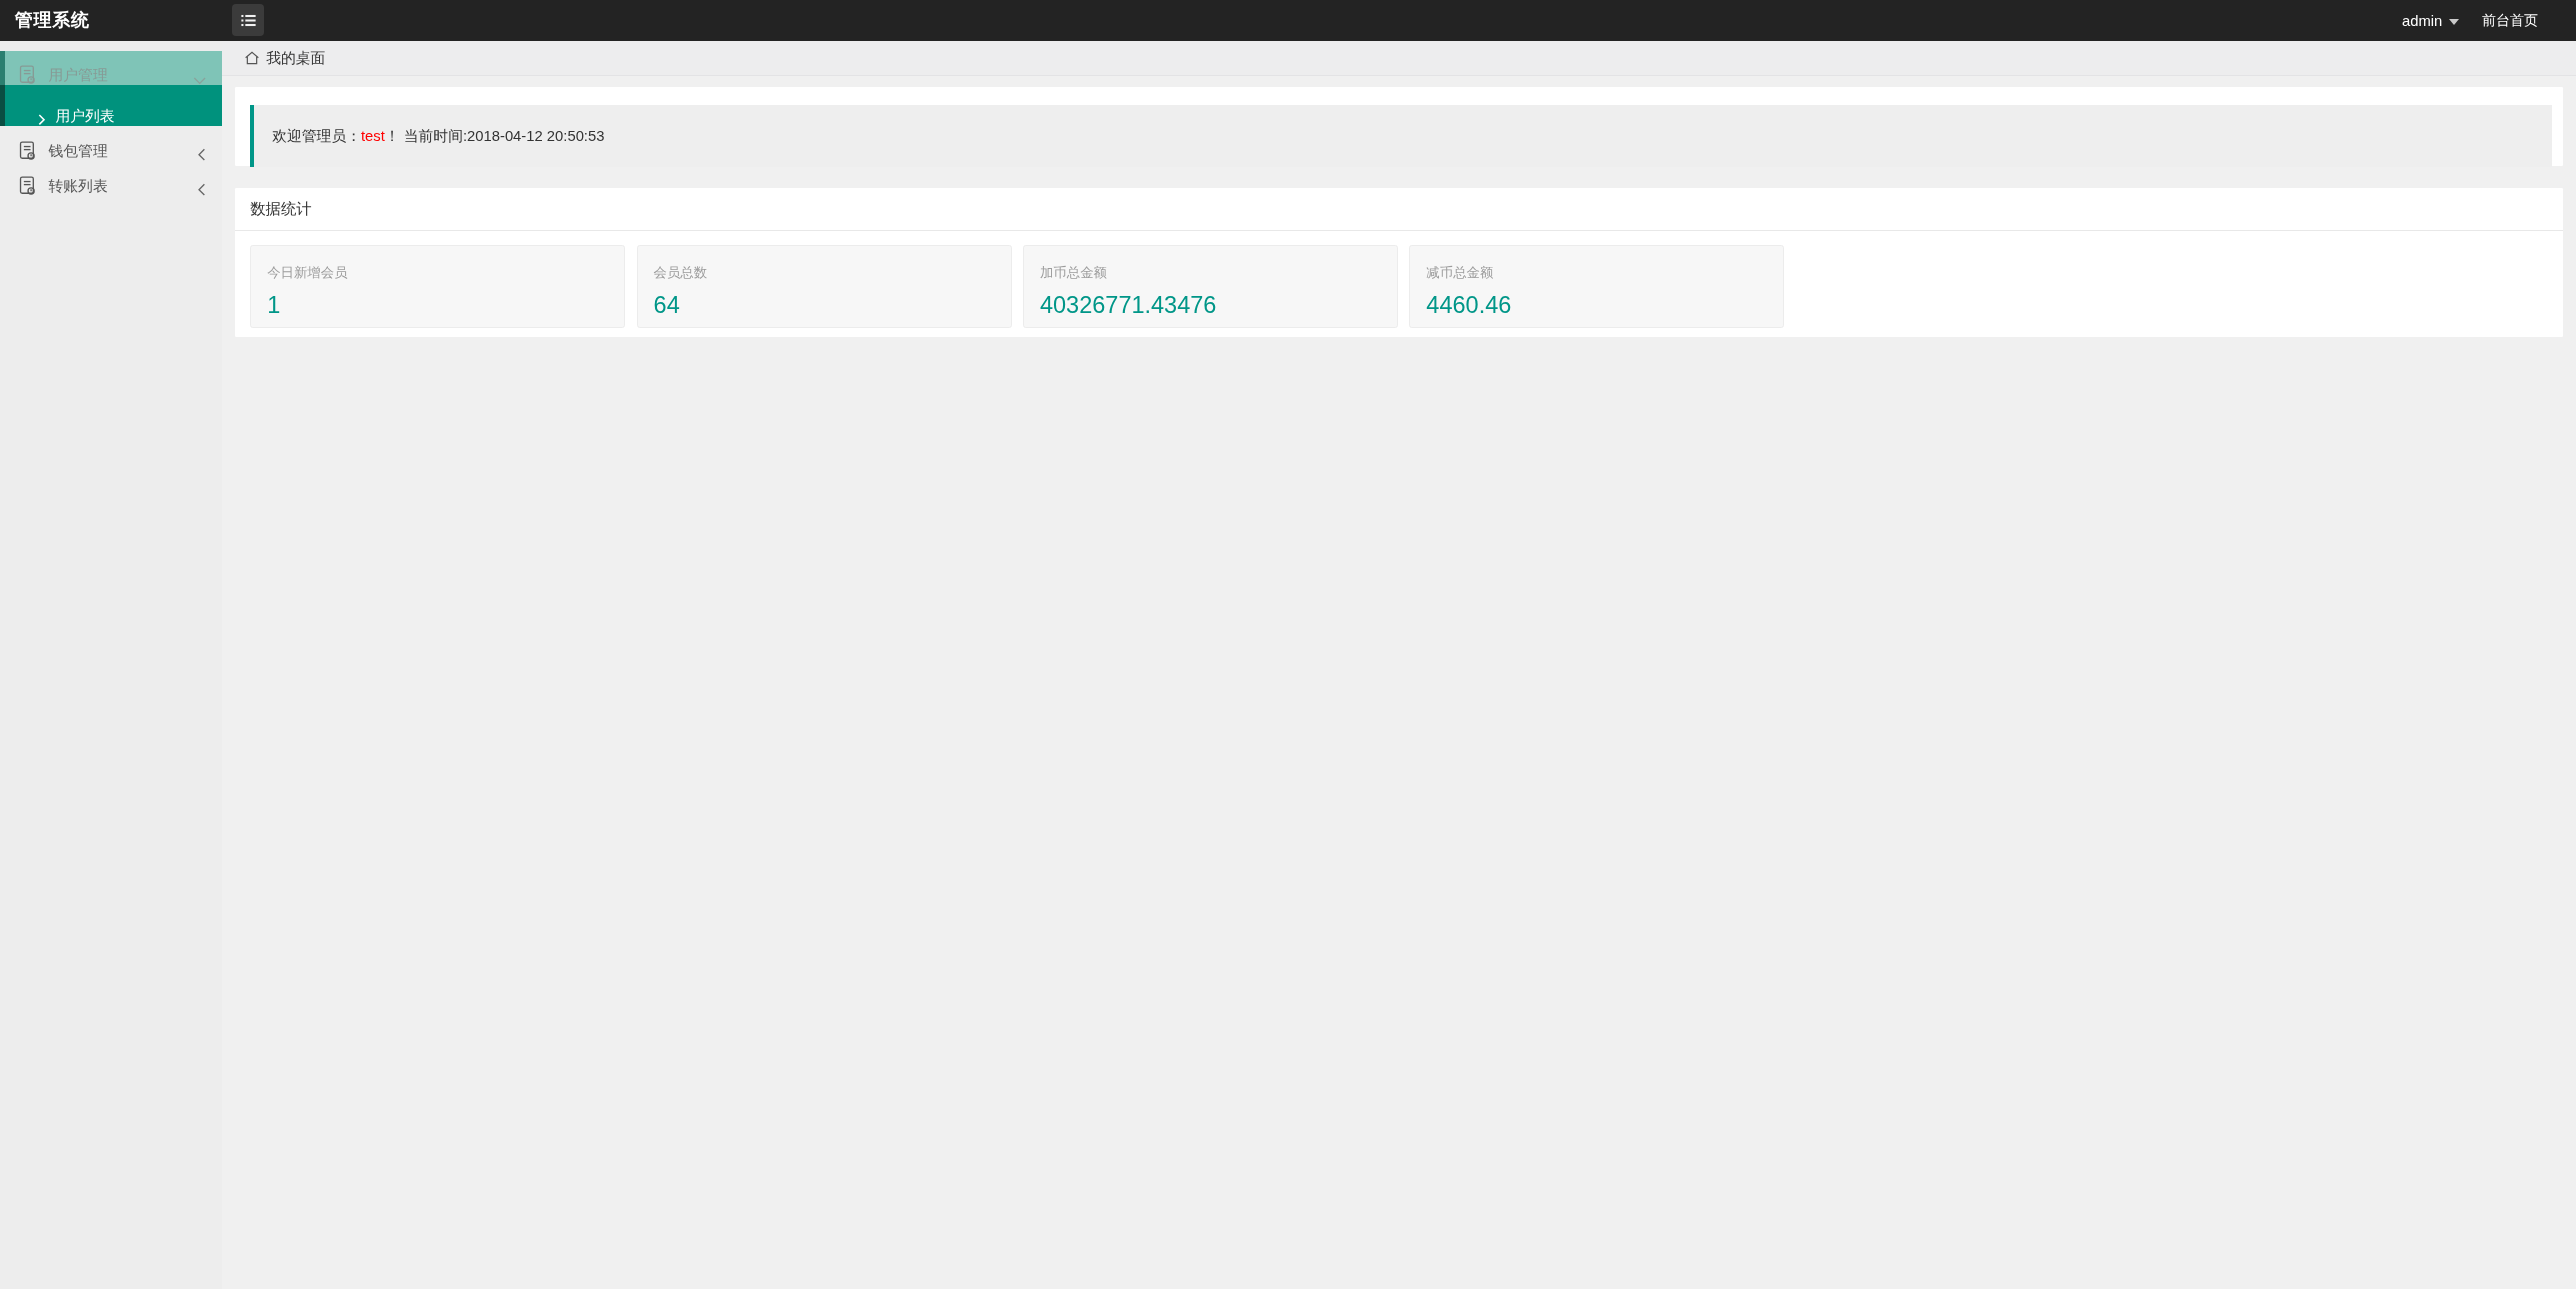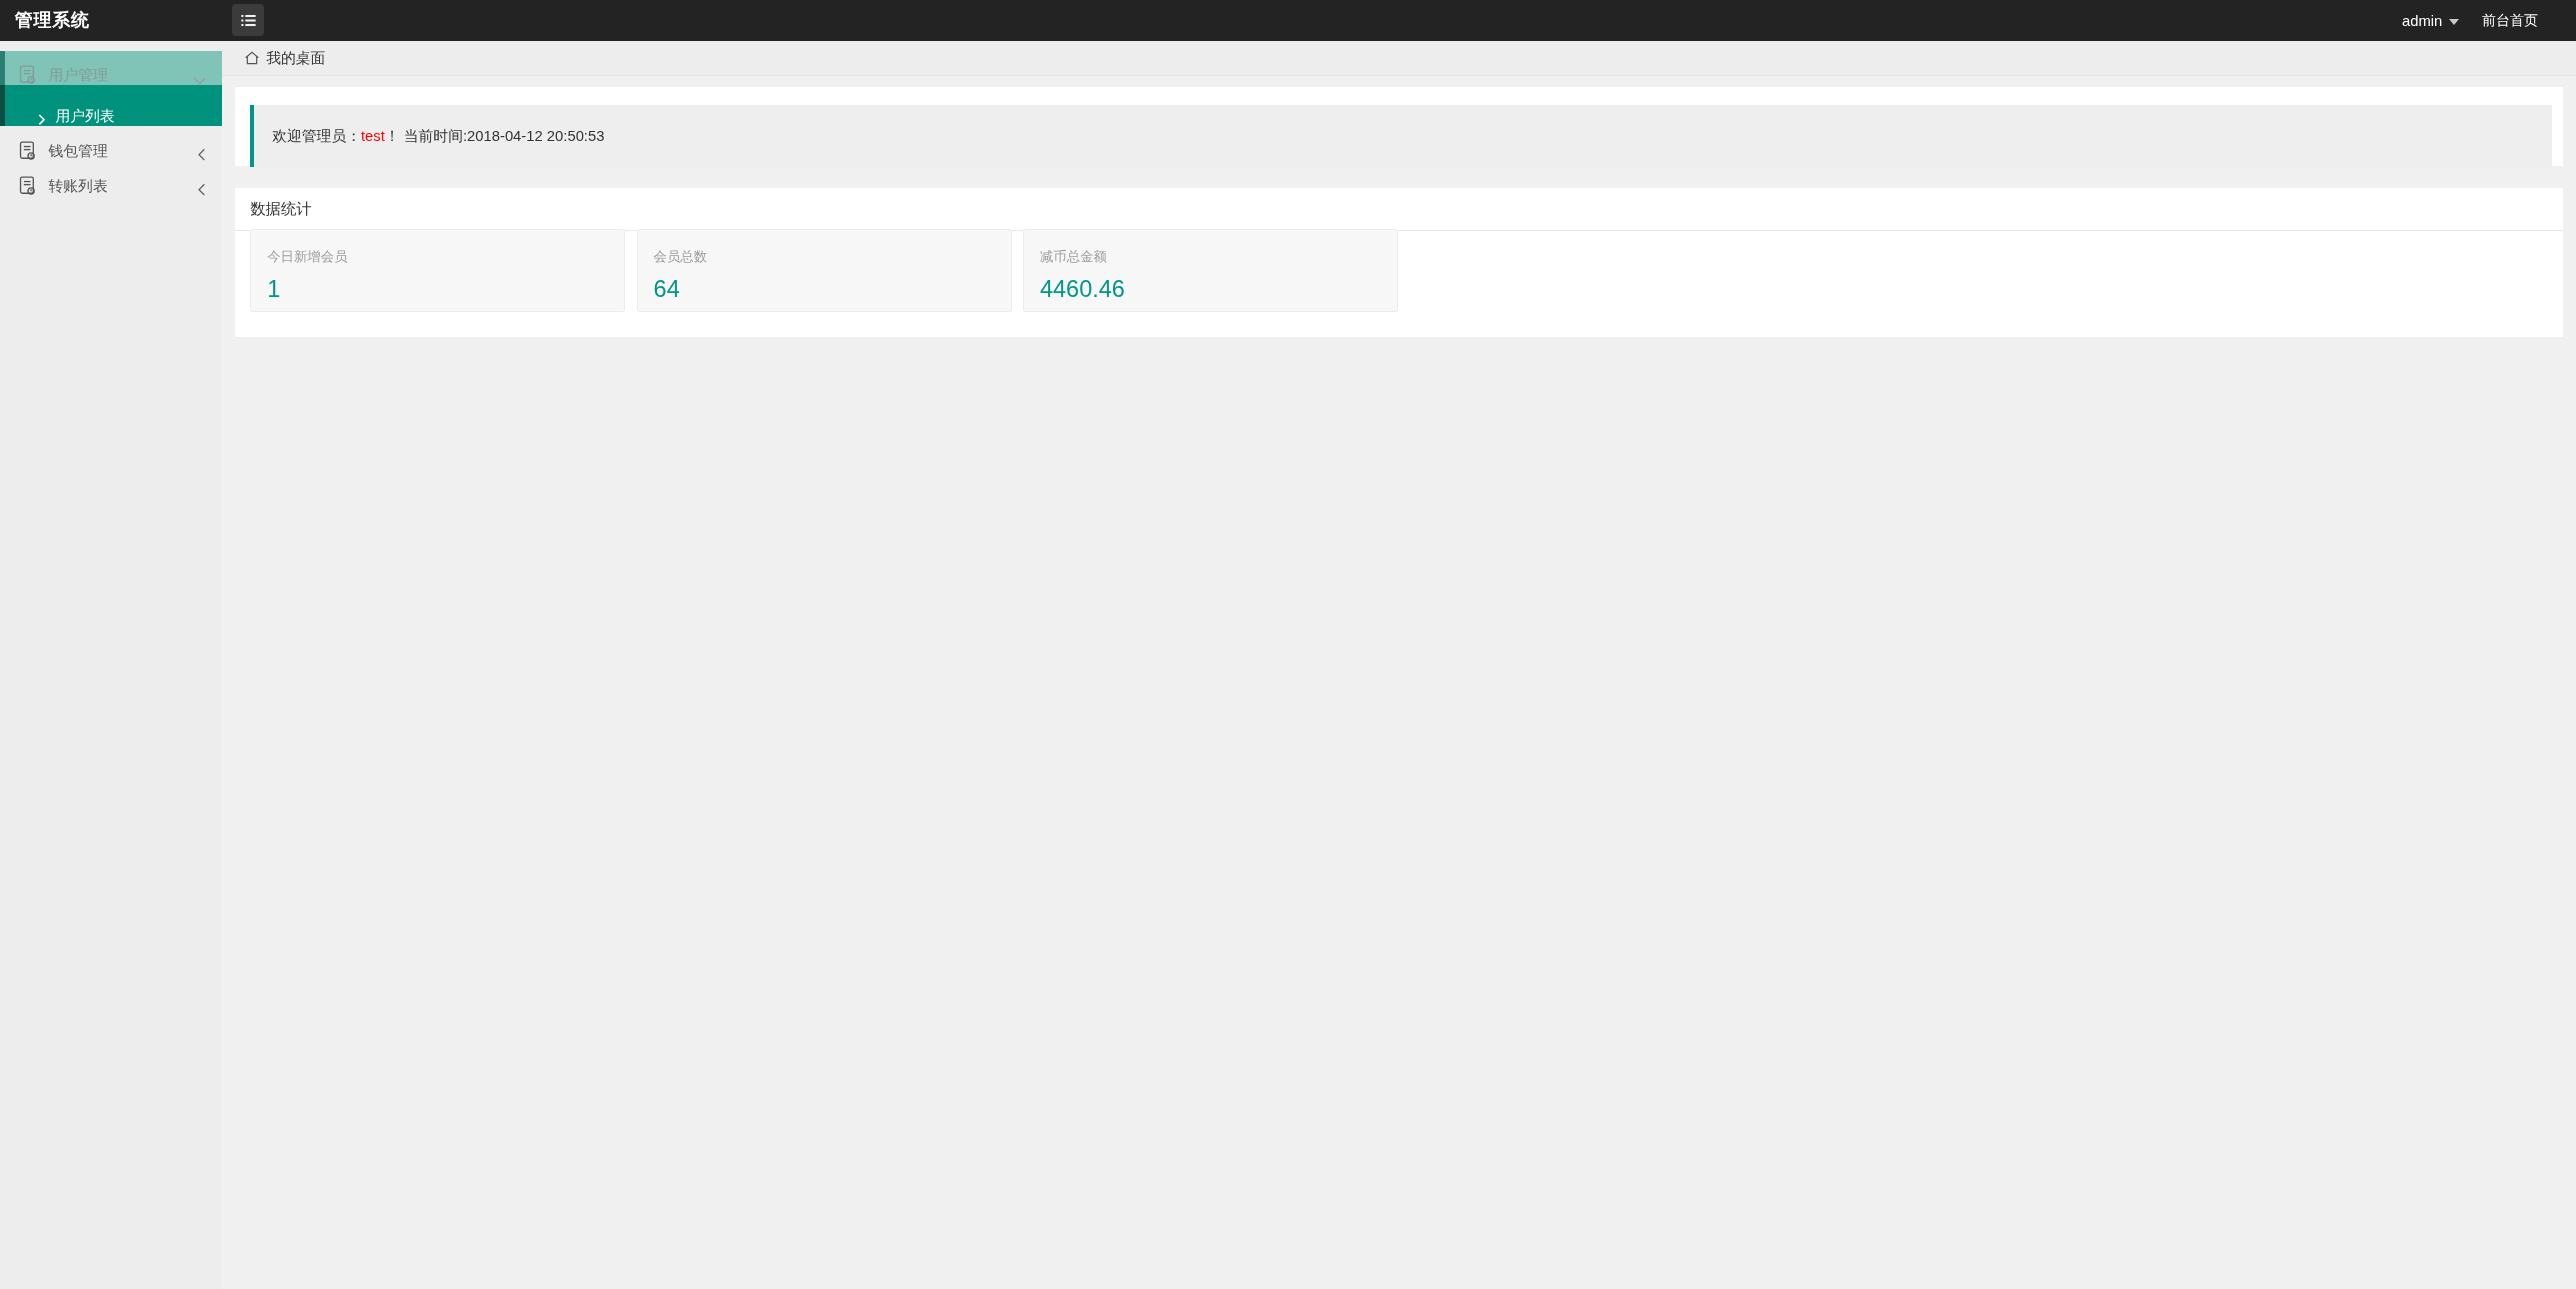--- a/index.html
+++ b/index.html
@@ -45,21 +45,21 @@
   .breadcrumb-label{font-size:14.8px;color:#333333;margin-left:6.7px;}
   .panel{position:absolute;background:#ffffff;border-radius:1.3px;}
   .welcome-panel{left:13.4px;top:46px;width:2328px;height:79px;}
   .welcome-alert{position:absolute;left:14.8px;top:18px;right:11.4px;height:62px;background:#eeeeee;
         border-left:4px solid #009688;display:flex;align-items:center;padding-left:18px;box-sizing:border-box;
         font-size:14.8px;color:#333333;}
   .welcome-alert .uname{color:#ff0000;}
   .stats-panel{left:13.4px;top:147px;width:2328px;height:149px;}
   .stats-header{height:42px;line-height:42px;padding-left:14.8px;font-size:15.4px;color:#333333;
         border-bottom:0.7px solid #e8e8e8;}
-  .cards{position:absolute;left:14.8px;top:41px;display:flex;gap:11.4px;}
+  .cards{position:absolute;left:14.8px;top:57px;display:flex;gap:11.4px;}
   .stat-card{width:375px;height:83px;box-sizing:border-box;background:#f7f7f7;border:0.7px solid #ececec;
         border-radius:2.7px;padding:17.5px 16px;}
   .stat-label{font-size:13.4px;color:#9c9c9c;}
   .stat-value{font-size:23.5px;color:#009688;margin-top:10.7px;}
   svg{display:block;}
 </style>
 </head>
 <body>
 
 <header class="topbar">
@@ -187,20 +187,24 @@
       <div class="stat-card">
         <div class="stat-label">今日新增会员</div>
         <div class="stat-value">1</div>
       </div>
 
       <div class="stat-card">
         <div class="stat-label">会员总数</div>
         <div class="stat-value">64</div>
       </div>
 
+      <div class="stat-card">
+        <div class="stat-label">加币总金额</div>
+        <div class="stat-value">40326771.43476</div>
+      </div>
 
       <div class="stat-card">
         <div class="stat-label">减币总金额</div>
         <div class="stat-value">4460.46</div>
       </div>
 
     </div>
   </section>
 
 </main>

